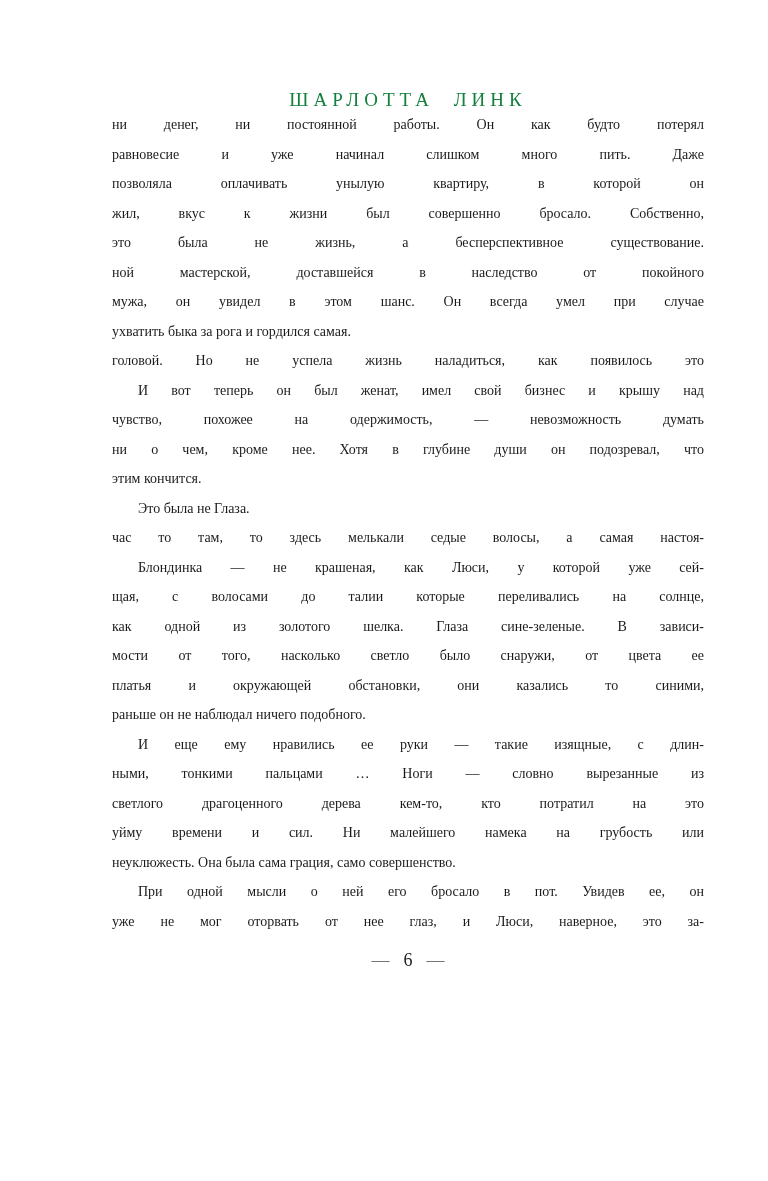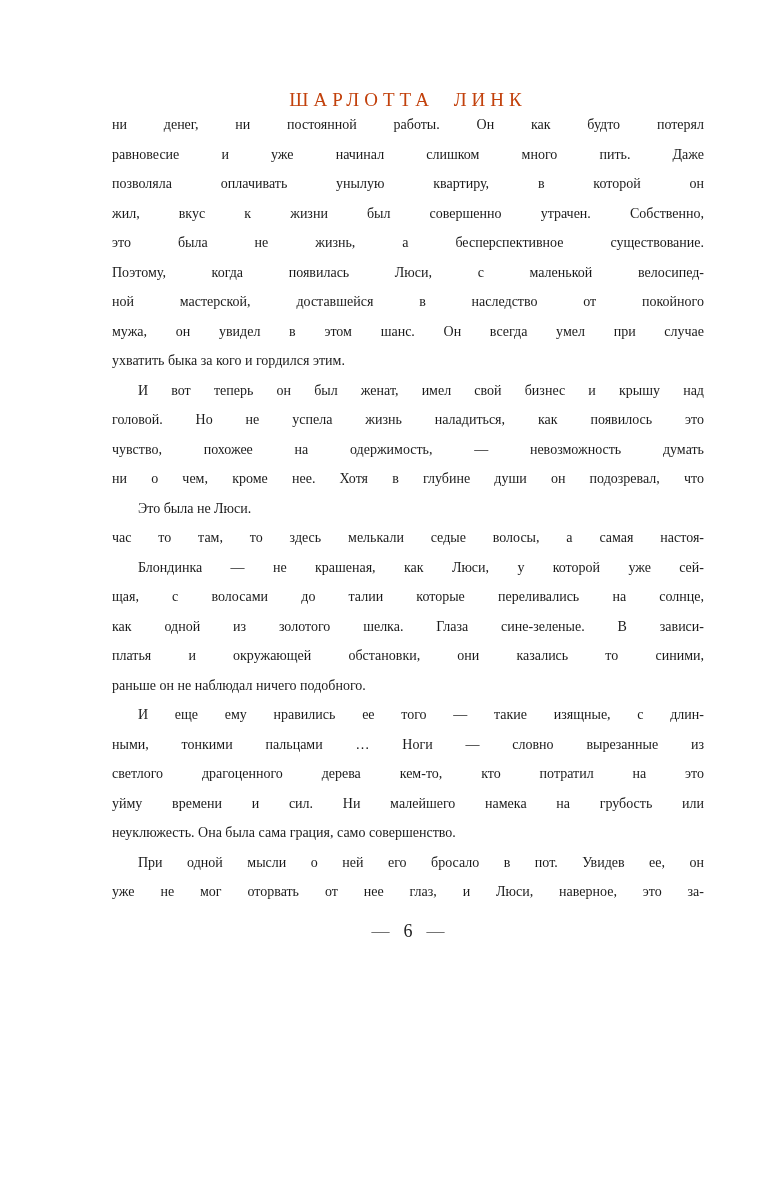--- a/index.html
+++ b/index.html
@@ -17,21 +17,21 @@
     font-family: "Liberation Serif", "DejaVu Serif", serif;
     color: #1b1b1b;
     overflow: hidden;
   }
   .running-head {
     text-align: center;
     font-size: 19px;
     line-height: 20px;
     letter-spacing: 5px;
     word-spacing: 10px;
-    color: #c2410c;
+    color: #15803d;
     white-space: nowrap;
   }
   .body-text {
     font-size: 14px;
     line-height: 29.5px;
   }
   .paragraph {
     margin: 0;
   }
   .line {
@@ -66,46 +66,47 @@
 <body>
 
 <div class="page" style="background: rgb(255, 255, 255); color: rgb(27, 27, 27);">
   <div class="running-head">ШАРЛОТТА ЛИНК</div>
 
   <div class="body-text">
       <div class="paragraph">
         <div class="line">ни денег, ни постоянной работы. Он как будто потерял</div>
         <div class="line">равновесие и уже начинал слишком много пить. Даже</div>
         <div class="line">позволяла оплачивать унылую квартиру, в которой он</div>
-        <div class="line">жил, вкус к жизни был совершенно утрачен. Собственно,</div>
+        <div class="line">жил, вкус к жизни был совершенно бросало. Собственно,</div>
         <div class="line">это была не жизнь, а бесперспективное существование.</div>
-        <div class="line">Поэтому, когда появилась Люси, с маленькой велосипед-</div>
         <div class="line">ной мастерской, доставшейся в наследство от покойного</div>
         <div class="line">мужа, он увидел в этом шанс. Он всегда умел при случае</div>
-        <div class="line last">ухватить быка за кого и гордился этим.</div>
+        <div class="line last">ухватить быка за рога и гордился самая.</div>
       </div>
       <div class="paragraph">
+        <div class="line">головой. Но не успела жизнь наладиться, как появилось это</div>
         <div class="line indent">И вот теперь он был женат, имел свой бизнес и крышу над</div>
-        <div class="line">головой. Но не успела жизнь наладиться, как появилось это</div>
         <div class="line">чувство, похожее на одержимость, — невозможность думать</div>
         <div class="line">ни о чем, кроме нее. Хотя в глубине души он подозревал, что</div>
+        <div class="line last">этим кончится.</div>
       </div>
       <div class="paragraph">
-        <div class="line indent last">Это была не Люси.</div>
+        <div class="line indent last">Это была не Глаза.</div>
       </div>
       <div class="paragraph">
         <div class="line">час то там, то здесь мелькали седые волосы, а самая настоя-</div>
         <div class="line indent">Блондинка — не крашеная, как Люси, у которой уже сей-</div>
         <div class="line">щая, с волосами до талии которые переливались на солнце,</div>
         <div class="line">как одной из золотого шелка. Глаза сине-зеленые. В зависи-</div>
+        <div class="line">мости от того, насколько светло было снаружи, от цвета ее</div>
         <div class="line">платья и окружающей обстановки, они казались то синими,</div>
         <div class="line last">раньше он не наблюдал ничего подобного.</div>
       </div>
       <div class="paragraph">
-        <div class="line indent">И еще ему нравились ее того — такие изящные, с длин-</div>
+        <div class="line indent">И еще ему нравились ее руки — такие изящные, с длин-</div>
         <div class="line">ными, тонкими пальцами … Ноги — словно вырезанные из</div>
         <div class="line">светлого драгоценного дерева кем-то, кто потратил на это</div>
         <div class="line">уйму времени и сил. Ни малейшего намека на грубость или</div>
         <div class="line last">неуклюжесть. Она была сама грация, само совершенство.</div>
       </div>
       <div class="paragraph">
         <div class="line indent">При одной мысли о ней его бросало в пот. Увидев ее, он</div>
         <div class="line">уже не мог оторвать от нее глаз, и Люси, наверное, это за-</div>
       </div>
     </div>

